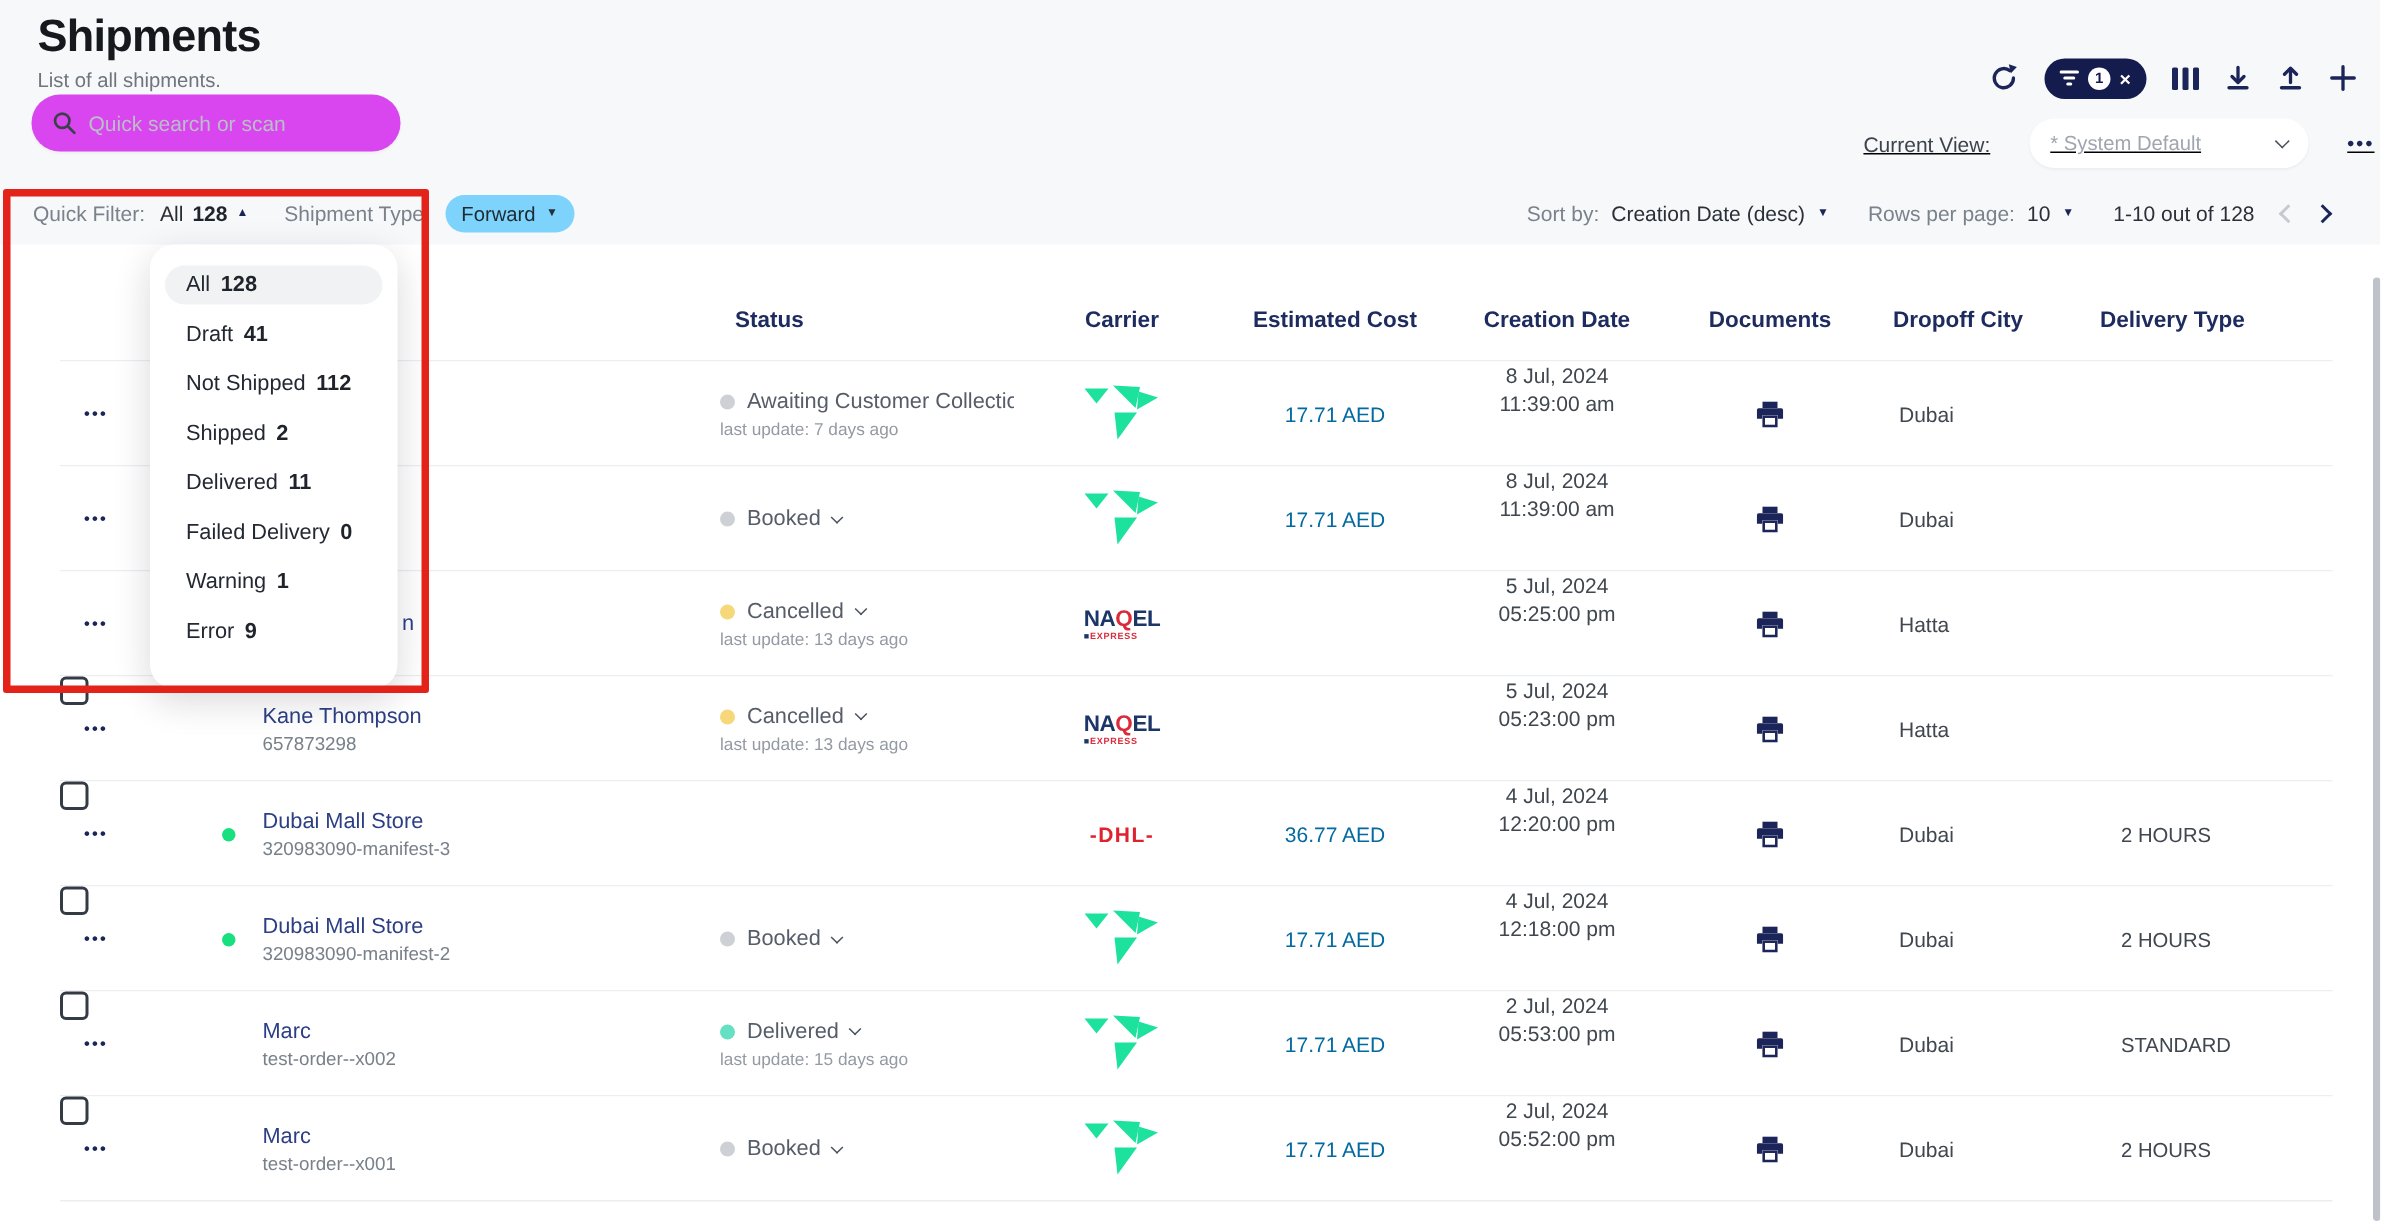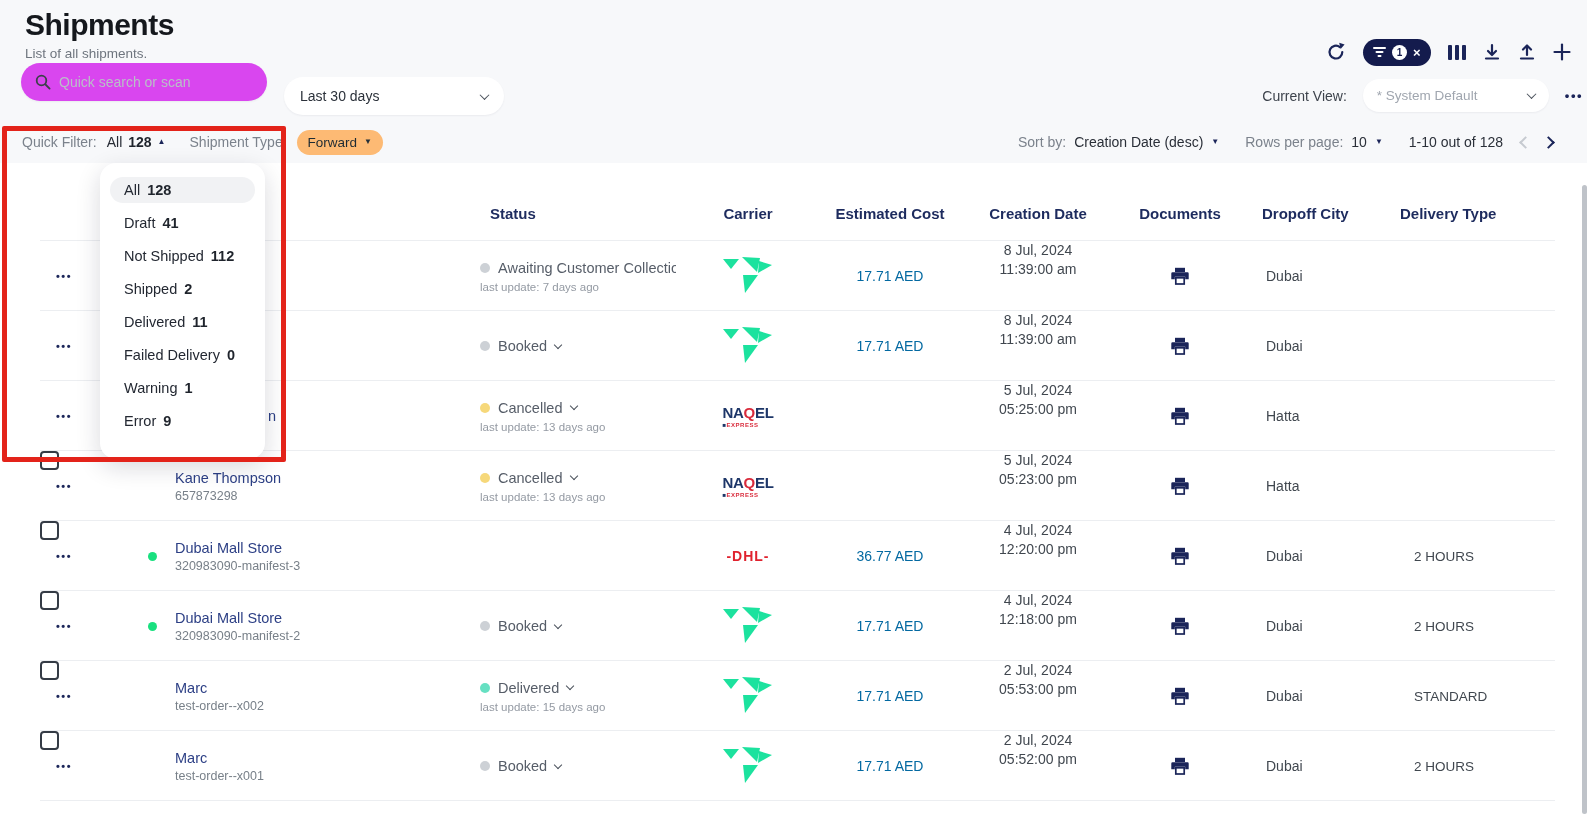--- a/index.html
+++ b/index.html
@@ -18,33 +18,33 @@
   .filter-badge { width:15px; height:15px; border-radius:50%; background:#fff; color:#141b4d; font-size:10px; font-weight:700; display:flex; align-items:center; justify-content:center; }
   .filter-x { color:#fff; font-size:13px; font-weight:700; line-height:1; }
   .cols-icon { display:flex; gap:2.5px; }
   .cols-icon i { display:block; width:4.5px; height:15px; background:#1b2559; border-radius:1px; }
 
   
   .search-pill { position:absolute; left:21px; top:63px; width:246px; height:38px; background:#d946ef; border-radius:19px; display:flex; align-items:center; padding:0 14px; gap:8px; box-shadow:0 1px 2px rgba(30,35,60,.06); }
   .search-pill input { border:none; outline:none; background:transparent; font-size:14px; color:#333; width:180px; font-family:inherit; }
   .search-pill input::placeholder { color:#b9bfc7; }
   .date-pill { position:absolute; left:284px; top:77px; width:220px; height:38px; background:#fff; border-radius:19px; display:flex; align-items:center; justify-content:space-between; padding:0 16px; font-size:14px; color:#2b313a; box-shadow:0 1px 2px rgba(30,35,60,.06); cursor:pointer; }
-  .view-row { position:absolute; top:79px; right:4px; display:flex; align-items:center; gap:16px; }
+  .view-row { position:absolute; top:79px; right:4px; display:flex; align-items:center; gap:26px;text-decoration:underline; }
   .view-label { font-size:14px; color:#3d434c; }
   .view-pill { width:186px; height:33px; background:#fff; border-radius:17px; display:flex; align-items:center; justify-content:space-between; padding:0 14px; font-size:13.5px; color:#a0a6af; box-shadow:0 1px 2px rgba(30,35,60,.06); cursor:pointer; }
   .dots-h { color:#1b2559; font-size:13px; font-weight:700; letter-spacing:1.5px; cursor:pointer; }
 
   
   .qf-row { position:absolute; left:22px; top:129px; height:26px; display:flex; align-items:center; gap:10px; }
   .qf-label { font-size:14px; color:#7b828c; }
   .qf-trigger { display:flex; align-items:center; gap:6px; cursor:pointer; margin-right:14px; }
   .qf-sel { font-size:14px; color:#272c35; font-weight:500; }
   .qf-cnt { font-size:14px; color:#1f242c; font-weight:700; }
   .caret { font-size:8px; color:#1b2559; line-height:1; }
-  .fwd-pill { background:#fdba74; height:25px; border-radius:13px; display:flex; align-items:center; gap:7px; padding:0 11px; font-size:13.5px; color:#1e2b33; cursor:pointer; }
+  .fwd-pill { background:#7dd3fc; height:25px; border-radius:13px; display:flex; align-items:center; gap:7px; padding:0 11px; font-size:13.5px; color:#1e2b33; cursor:pointer; }
   .fwd-pill .caret { color:#24303a; }
 
   
   .lc-row { position:absolute; top:129px; right:34px; height:26px; display:flex; align-items:center; gap:8px; }
   .lc-label { font-size:14px; color:#7b828c; }
   .lc-value { font-size:14px; color:#2a2f38; font-weight:500; }
   .lc-gap { width:10px; }
   .pg-chev { width:9px; height:9px; border-right:2px solid; border-bottom:2px solid; display:inline-block; cursor:pointer; }
   .pg-prev { color:#c6cad0; transform:rotate(135deg); margin-left:10px; }
   .pg-next { color:#1b2559; transform:rotate(-45deg); margin-left:6px; }
@@ -154,24 +154,20 @@
     </span>
   </div>
 
   <div class="search-pill">
     <svg width="16" height="16" viewBox="0 0 16 16" fill="none" stroke="#3a4149" stroke-width="1.8">
         <circle cx="6.5" cy="6.5" r="4.8"></circle>
         <path d="M10.5 10.5L14.6 14.6" stroke-linecap="round"></path>
       </svg>
     <input type="text" placeholder="Quick search or scan" style="">
   </div>
-  <div class="date-pill">
-    <span>Last 30 days</span>
-    <span class="chev"></span>
-  </div>
 
   <div class="view-row">
     <span class="view-label">Current View:</span>
     <span class="view-pill">
       <span>* System Default</span>
       <span class="chev"></span>
     </span>
     <span class="dots-h">•••</span>
   </div>
 

